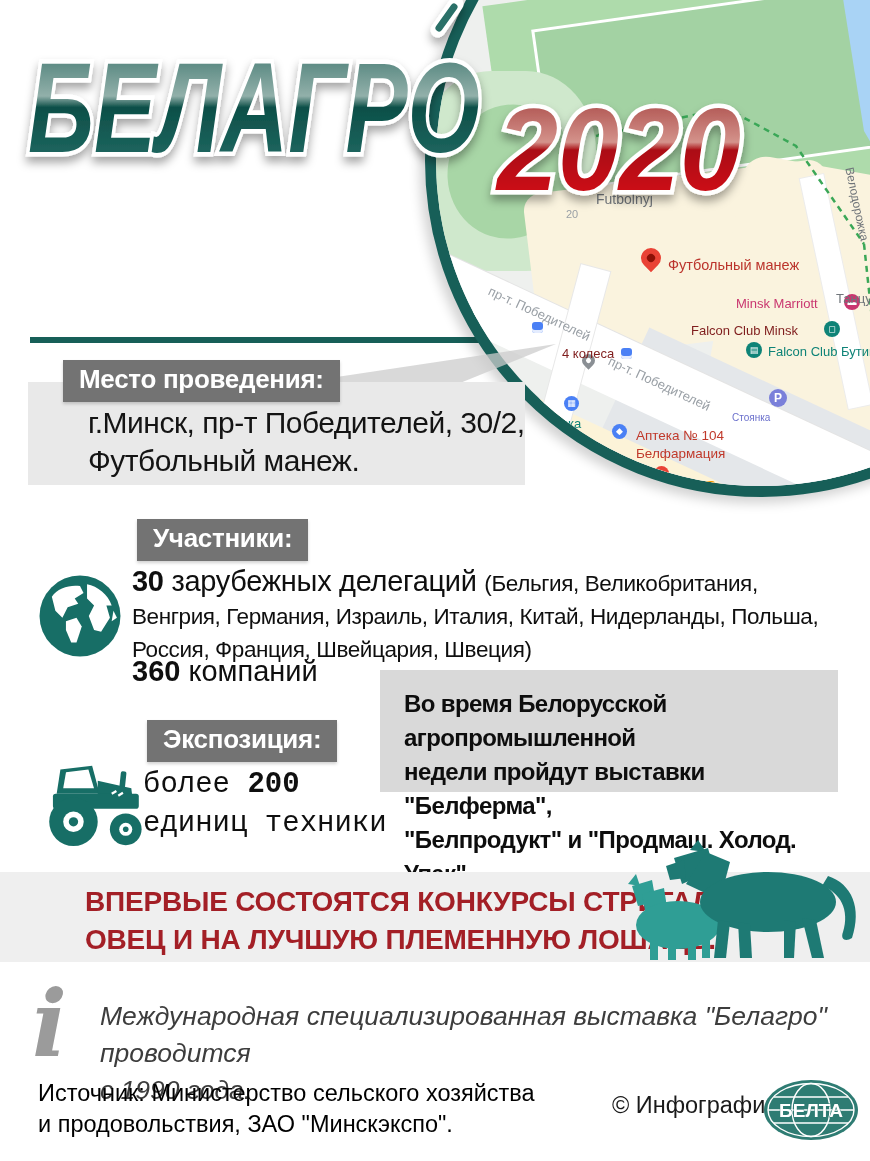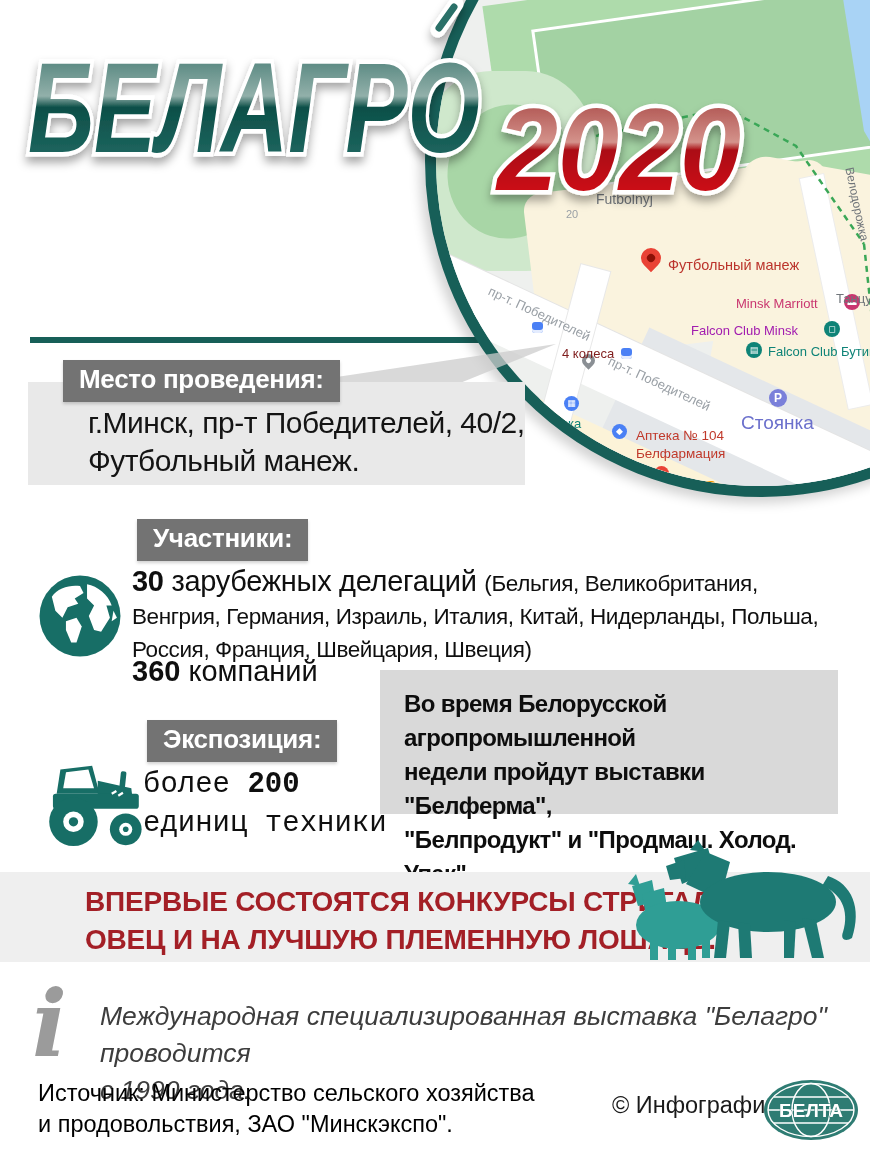--- a/index.html
+++ b/index.html
@@ -31,21 +31,21 @@
     clip-path:polygon(0 100%,100% 0,63% 100%);z-index:2;}
   #venue-box{left:28px;top:382px;width:497px;height:103px;background:#e9e9e9;z-index:2;}
   #venue-box .addr{padding:22px 0 0 60px;font-size:30px;line-height:38px;color:#141414;letter-spacing:-0.5px;}
   .badge{position:absolute;background:#737373;color:#fff;font-weight:bold;font-size:26px;
     padding:4px 16px 7px;letter-spacing:-0.3px;z-index:3;box-shadow:0 2px 3px rgba(0,0,0,.18);}
 
   
   #participants-text{left:132px;top:566px;width:712px;color:#0f0f0f;font-size:29px;line-height:31px;letter-spacing:-0.3px;}
   #participants-text .small{font-size:22.5px;letter-spacing:-0.4px;}
   #companies{left:132px;top:655px;font-size:29px;color:#0f0f0f;}
-  #agro-note{left:380px;top:670px;width:458px;height:144px;background:#d9d9d9;}
+  #agro-note{left:380px;top:670px;width:458px;height:122px;background:#d9d9d9;}
   #agro-note .t{padding:17px 14px 0 24px;font-weight:bold;font-size:24px;line-height:34px;
     color:#0d0d0d;letter-spacing:-0.6px;}
   #expo-text{left:143px;top:765px;font-size:29px;line-height:39px;color:#0f0f0f;font-family:Liberation Mono, monospace;}
 
   
   #band{left:0;top:872px;width:870px;height:90px;background:#efefef;}
   #banner-text{left:85px;top:883px;color:#a31f26;font-weight:bold;font-size:28px;line-height:38px;letter-spacing:-0.2px;}
   #animals-svg{left:626px;top:840px;width:248px;height:122px;z-index:2;}
 
   
@@ -92,38 +92,38 @@
     <div class="mlabel" style="left:130px;top:372px;font-size:11px;color:#9aa0a6;">20</div>
 
     <div class="pin" style="left:205px;top:412px;width:20px;height:20px;background:#e94235;">
         <i style="background:#8c1007;"></i>
       </div>
     <div class="mlabel" style="left:232px;top:421px;color:#bb342c;font-size:14.5px;font-weight:500;">Футбольный манеж</div>
 
     <div class="mlabel" style="left:300px;top:460px;color:#c9366f;font-weight:500;">Minsk Marriott</div>
     <div class="cicon" style="left:408px;top:458px;width:16px;height:16px;background:#c9366f;font-size:9px;line-height:16px;">▬</div>
 
-    <div class="mlabel" style="left:255px;top:487px;color:#a21caf;font-weight:500;">Falcon Club Minsk</div>
+    <div class="mlabel" style="left:255px;top:487px;color:#7f1d1d;font-weight:500;">Falcon Club Minsk</div>
     <div class="cicon" style="left:388px;top:485px;width:16px;height:16px;background:#0e8377;font-size:9px;line-height:16px;">◻</div>
 
     <div class="cicon" style="left:310px;top:506px;width:16px;height:16px;background:#0e8377;font-size:9px;line-height:16px;">▤</div>
     <div class="mlabel" style="left:332px;top:508px;color:#0e8377;font-weight:500;">Falcon Club Бутик Кино</div>
 
     <div class="mlabel" style="left:400px;top:455px;">Танцующ</div>
 
     <div class="pin" style="left:146px;top:518px;width:13px;height:13px;background:#8a8f94;">
         <i></i>
       </div>
     <div class="mlabel" style="left:126px;top:510px;color:#7f1d1d;">4 колеса</div>
 
     <div class="mlabel m-rot" style="left:48px;top:470px;color:#9aa0a6;transform:rotate(25deg);">пр-т. Победителей</div>
     <div class="mlabel m-rot" style="left:168px;top:540px;color:#9aa0a6;transform:rotate(25deg);">пр-т. Победителей</div>
 
     <div class="cicon" style="left:333px;top:553px;width:18px;height:18px;background:#7a80da;font-size:12px;line-height:18px;">P</div>
-    <div class="mlabel" style="left:305px;top:576px;color:#6b70cc;font-size:19px;">Стоянка</div>
+    <div class="mlabel" style="left:296px;top:576px;color:#6b70cc;font-size:10px;">Стоянка</div>
 
     <div class="cicon" style="left:128px;top:560px;width:15px;height:15px;background:#4a80f5;font-size:9px;line-height:15px;">▦</div>
     <div class="mlabel" style="left:110px;top:580px;color:#0e8377;">линка</div>
     <div class="cicon" style="left:176px;top:588px;width:15px;height:15px;background:#4a80f5;font-size:9px;line-height:15px;">◆</div>
 
     <div class="mlabel" style="left:200px;top:592px;color:#c0392b;font-size:13.5px;font-weight:500;">Аптека № 104</div>
     <div class="mlabel" style="left:200px;top:610px;color:#c0392b;font-size:13.5px;font-weight:500;">Белфармация</div>
     <div class="pin" style="left:218px;top:630px;width:15px;height:15px;background:#e94235;">
         <i></i>
       </div>
@@ -159,21 +159,21 @@
       <line x1="438" y1="30" x2="456" y2="4" stroke="#ffffff" stroke-width="15" stroke-linecap="round"></line>
       <line x1="439" y1="28" x2="454" y2="7" stroke="#2a6f67" stroke-width="7" stroke-linecap="round"></line>
       <text x="497" y="190" font-size="116" font-style="italic" font-weight="900" font-family="Liberation Sans, DejaVu Sans, sans-serif" textLength="244" lengthAdjust="spacingAndGlyphs" fill="url(#redGrad)" stroke="#ffffff" stroke-width="9" paint-order="stroke">2020</text>
     </g>
   </svg>
 
 
   <div class="abs" id="venue-arrow"></div>
   <div class="abs" id="venue-box">
     <div class="addr">
-      <div>г.Минск, пр-т Победителей, 40/2,</div>
+      <div>г.Минск, пр-т Победителей, 30/2,</div>
       <div>Футбольный манеж.</div>
     </div>
   </div>
   <div class="badge" style="left:63px;top:360px;">Место проведения:</div>
 
   <div class="badge" style="left:137px;top:519px;">Участники:</div>
 
   <svg class="abs" style="left:36px;top:572px;" width="88" height="88" viewBox="0 0 100 100">
     <circle cx="50" cy="50" r="46" fill="#176e66"></circle>
     <path fill="#fff" d="M18,28 C24,18 40,14 50,16 L54,24 L44,30 L48,36 L36,40 L30,52 L22,44 Z"></path>

